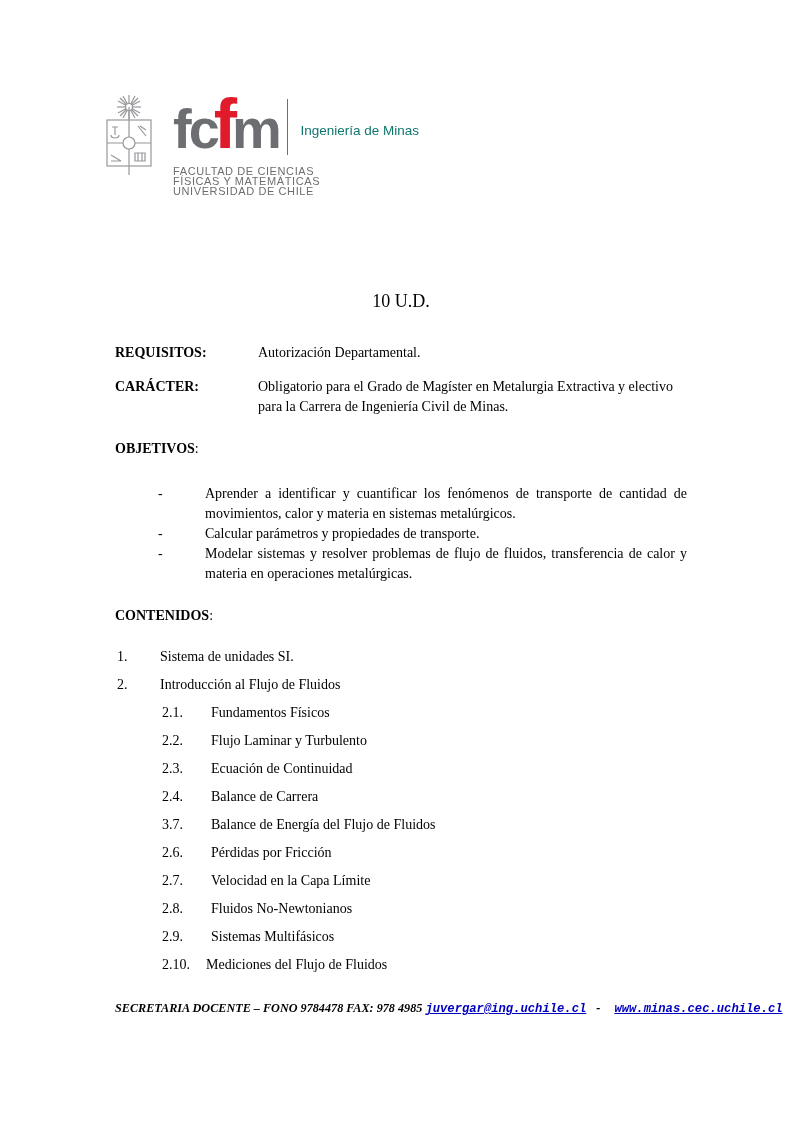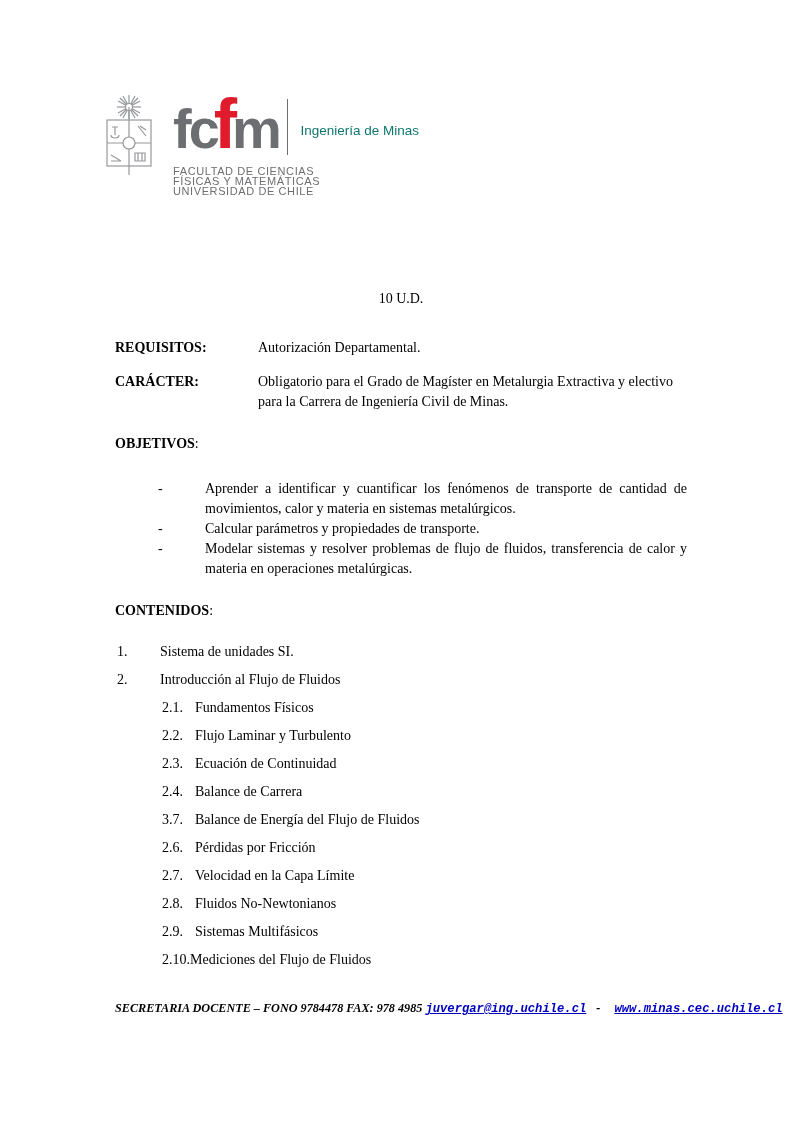--- a/index.html
+++ b/index.html
@@ -72,39 +72,39 @@
   }
   .doc-title {
     text-align: center;
     font-weight: bold;
     font-size: 14.5px;
     line-height: 20px;
   }
   .credits {
     text-align: center;
     margin-top: 25px;
-    font-size: 14px;
+    font-size: 18px;
   }
   .field-row { display: flex; margin-top: 14px; line-height: 20px; }
   .field-row.first { margin-top: 31px; }
   .field-label { flex: 0 0 143px; font-weight: bold; }
   .field-value { flex: 1; }
 
   .section-heading { margin-top: 22px; font-size: 14px; line-height: 20px; }
   .section-heading b { font-weight: bold; }
 
   .bullet-list { margin-top: 25px; }
   .bullet-row { display: flex; line-height: 20px; }
   .bullet-row .dash { flex: 0 0 47px; margin-left: 43px; }
   .bullet-row .btext { flex: 1; text-align: justify; }
 
   .contents-list { margin-top: 23px; }
   .c-row { display: flex; line-height: 16px; margin-top: 12px; }
   .c-row.lvl1 .c-num { flex: 0 0 43px; margin-left: 2px; }
-  .c-row.lvl2 { margin-left: 47px; }
+  .c-row.lvl2 { margin-left: 47px; gap: 16px; }
   .c-row.lvl2 .c-num { flex: 0 0 33px; }
   .c-row.lvl2.tight .c-num { flex: 0 0 auto; }
   .c-row .c-text { flex: 1; }
 
   
   .footer {
     position: absolute;
     top: 1001px;
     left: 115px;
     width: 578px;

